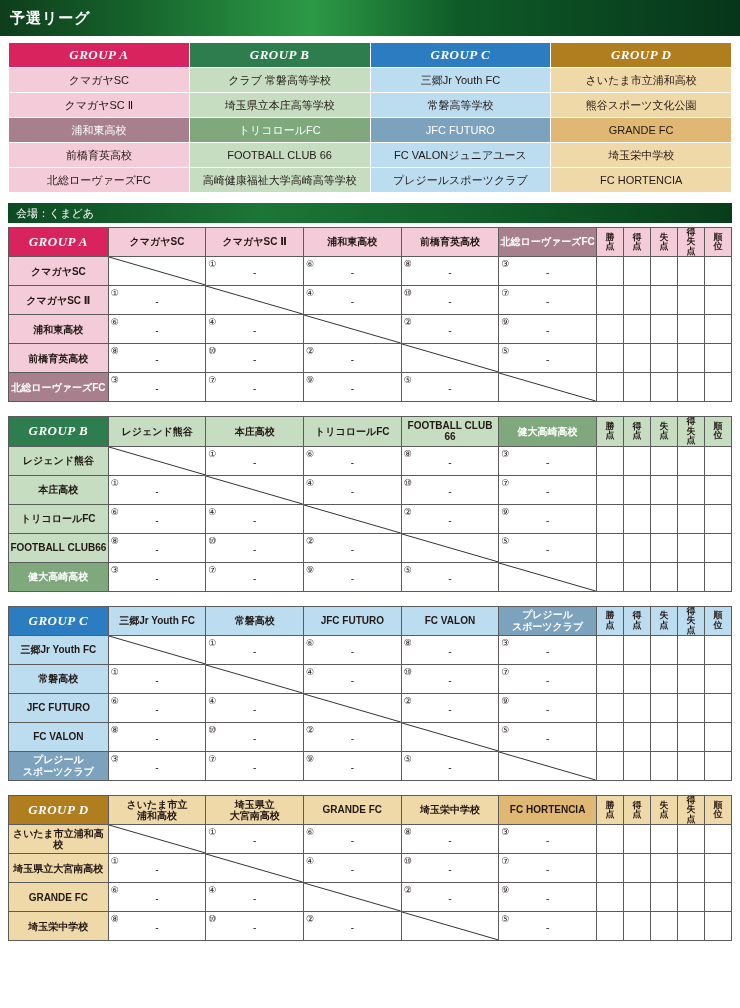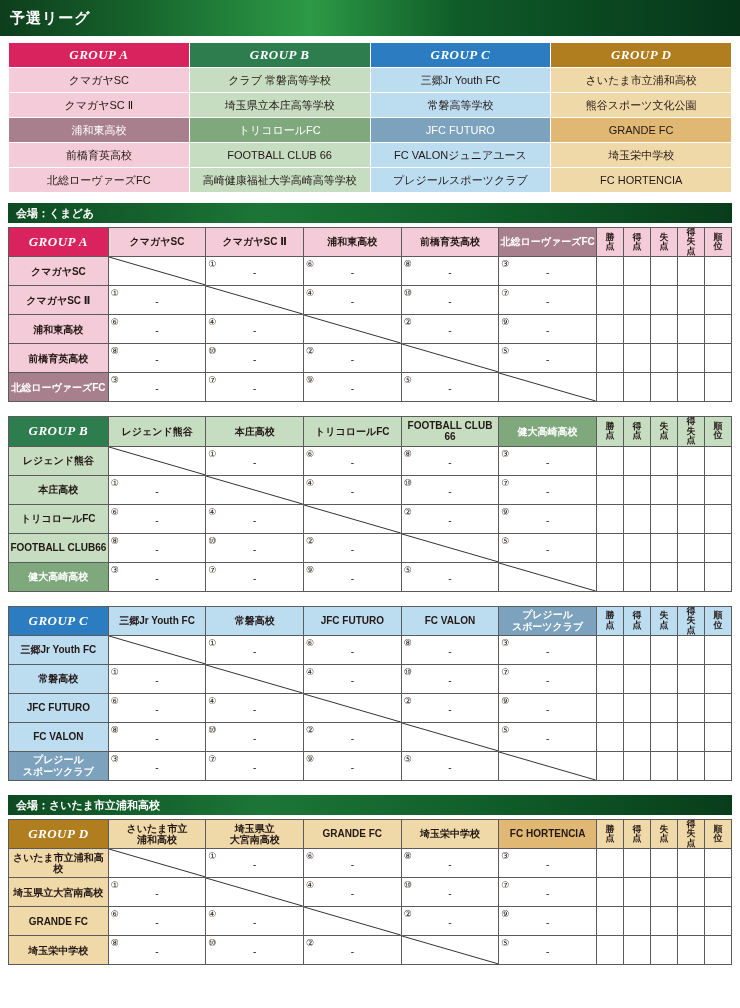--- a/index.html
+++ b/index.html
@@ -47,21 +47,21 @@
   .gB-c.dark{background:#7fa87c;color:#ffffff;}
   .gC-c{background:#bcdcf0;}
   .gC-c.dark{background:#7ca2bd;color:#ffffff;}
   .gD-c{background:#f0d9a8;}
   .gD-c.dark{background:#e0b873;}
 
   
   .venue{
     width:724px;margin:0 auto;height:20px;line-height:20px;
     background:linear-gradient(90deg,#0d4a22 0%,#1c7637 35%,#0f5b28 70%,#083d1b 100%);
-    color:#ffffff;font-size:11px;font-weight:bold;padding-left:8px;box-sizing:border-box;
+    color:#ffffff;font-size:11px;font-weight:normal;padding-left:8px;box-sizing:border-box;
     margin-bottom:4px;
   }
   .block{margin-bottom:14px;}
 
   
   table.matrix{border-collapse:collapse;width:724px;margin:0 auto;table-layout:fixed;}
   table.matrix th,table.matrix td{
     border:1px solid #5b5b5b;font-size:10px;text-align:center;vertical-align:middle;
     padding:0;height:26px;
   }
@@ -811,21 +811,20 @@
               <td>&nbsp;</td>
               <td>&nbsp;</td>
               <td>&nbsp;</td>
               <td>&nbsp;</td>
               <td>&nbsp;</td>
             </tr>
           </tbody>
         </table>
       </div>
       <div class="block">
-        <div class="venue">会場：さいたま市立浦和高校</div>
         <table class="matrix D">
           <colgroup>
             <col style="width: 96px;">
             <col style="width: 94px;">
             <col style="width: 94px;">
             <col style="width: 94px;">
             <col style="width: 94px;">
             <col style="width: 94px;">
             <col style="width: 26px;">
             <col style="width: 26px;">

